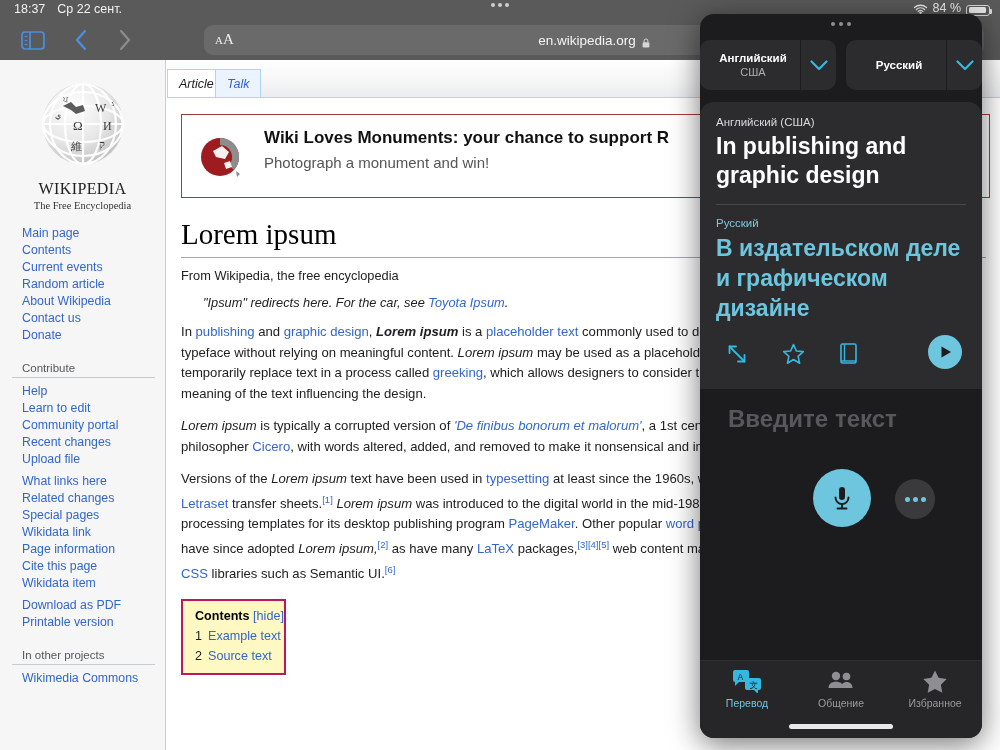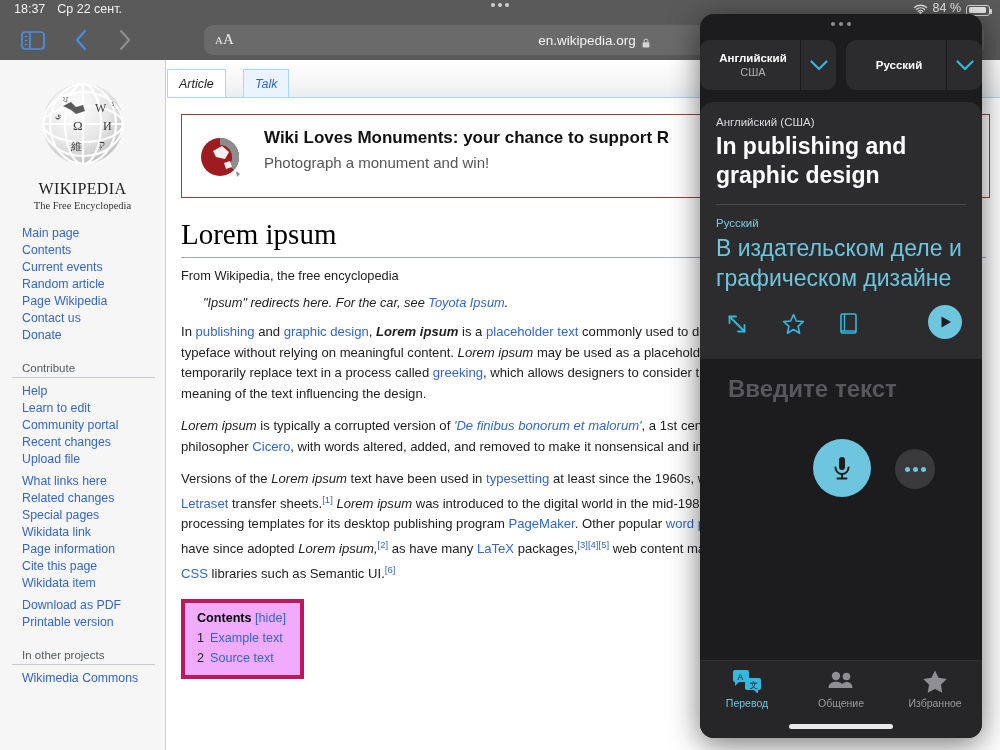--- a/index.html
+++ b/index.html
@@ -82,21 +82,21 @@
     position: relative; height: 38px;
     background: linear-gradient(to bottom, #ffffff 0%, #f6f6f6 60%, #eaecf0 100%);
     border-bottom: 1px solid #a7d7f9;
     font-style: italic;
   }
   .tab {
     position: absolute; bottom: 0; height: 28px; padding: 0 11px;
     font-size: 12.5px; line-height: 28px; cursor: pointer;
   }
   .tab.active { color: #222; background: #fff; border-left: 1px solid #a7d7f9; border-right: 1px solid #a7d7f9; border-top: 1px solid #a7d7f9; }
-  .tab.link { color: #3366cc; background: #eaf3ff; border: 1px solid #a7d7f9; border-bottom: none; margin-left: 28px; }
+  .tab.link { color: #3366cc; background: #eaf3ff; border: 1px solid #a7d7f9; border-bottom: none; }
   .tab-article { left: 0; }
   .tab-talk { left: 48px; }
   .tab-read { right: 128px; }
   .tab-edit { right: 62px; }
   .person-icon { position: absolute; right: 122px; top: 4px; width: 16px; height: 16px; }
 
   .banner {
     margin: 16px 10px 0 14px; border: 1px solid #a23c3c; background: #fff;
     padding: 12px 14px 14px 14px; display: flex; align-items: flex-start; gap: 14px; min-height: 84px;
   }
@@ -110,22 +110,22 @@
   }
   .from-line { font-size: 12.8px; color: #222; margin: 10px 14px 0 14px; }
   .redirect-note { font-size: 12.8px; color: #222; font-style: italic; margin: 12px 14px 0 36px; }
   .para { font-size: 13.1px; color: #202122; line-height: 20.5px; margin: 12px 14px 0 14px; text-align: left; }
   .para a, .ilink { color: #3366cc; text-decoration: none; cursor: pointer; }
   .para i { font-style: italic; }
   .para b { font-weight: bold; }
   sup { font-size: 9.5px; vertical-align: super; }
 
   .toc {
-    margin: 14px 14px 0 14px; display: inline-block; border: 4px solid #be185d;
-    background: #f0abfc; padding: 8px 14px 10px 12px; min-width: 100px;
+    margin: 14px 14px 0 14px; display: inline-block; border: 2px solid #be185d;
+    background: #fef9c3; padding: 8px 0 10px 12px; min-width: 100px;
   }
   .toc-head { font-size: 12.6px; font-weight: bold; color: #000; }
   .toc-head .hide { color: #3366cc; font-weight: normal; cursor: pointer; }
   .toc-item { font-size: 12.6px; color: #3366cc; margin-top: 6px; cursor: pointer; }
   .toc-item .num { color: #202122; margin-right: 6px; }
 
   
   .translate-panel {
     position: absolute; right: 18px; top: 14px; width: 282px; height: 724px;
     background: #1c1c1e; border-radius: 14px;
@@ -146,21 +146,21 @@
   .lang-chev { width: 36px; display: flex; align-items: center; justify-content: center; border-left: 1px solid #1c1c1e; }
 
   .translate-card {
     background: #2c2c2e; margin: 0 0 0 0; border-radius: 14px 14px 0 0;
     flex: 0 0 auto; padding: 14px 16px 10px;
   }
   .src-label { font-size: 11.5px; color: #d9d9de; }
   .src-text { font-size: 23px; font-weight: bold; color: #fff; line-height: 29px; margin-top: 4px; }
   .card-divider { height: 1px; background: #48484a; margin: 14px 0 12px; }
   .dst-label { font-size: 11.5px; color: #7ec8dd; }
-  .dst-text { font-size: 23px; font-weight: normal; color: #6ec5de; line-height: 30px; margin-top: 4px; }
+  .dst-text { font-size: 23px; font-weight: bold; color: #6ec5de; line-height: 30px; margin-top: 4px; }
   .icon-row { display: flex; align-items: center; gap: 30px; padding: 18px 6px 12px 8px; position: relative; }
   .icon-btn { width: 26px; height: 26px; cursor: pointer; display: flex; align-items: center; justify-content: center; }
   .play-btn {
     position: absolute; right: 4px; top: 12px; width: 34px; height: 34px; border-radius: 50%;
     background: #6ec5de; display: flex; align-items: center; justify-content: center; cursor: pointer;
   }
 
   .input-area { flex: 1 1 auto; position: relative; background: #1c1c1e; }
   .placeholder-text {
     position: absolute; left: 28px; top: 16px; font-size: 24px; font-weight: bold; color: #58585c;
@@ -289,21 +289,21 @@
         </svg>
         <div class="wm-title">WIKIPEDIA</div>
         <div class="wm-sub">The Free Encyclopedia</div>
       </div>
 
       <div class="nav-group">
         <a class="nav-link">Main page</a>
         <a class="nav-link">Contents</a>
         <a class="nav-link">Current events</a>
         <a class="nav-link">Random article</a>
-        <a class="nav-link">Page Wikipedia</a>
+        <a class="nav-link">About Wikipedia</a>
         <a class="nav-link">Contact us</a>
         <a class="nav-link">Donate</a>
 
         <div class="nav-head">Contribute</div>
         <div class="nav-list">
           <a class="nav-link">Help</a>
           <a class="nav-link">Learn to edit</a>
           <a class="nav-link">Community portal</a>
           <a class="nav-link">Recent changes</a>
           <a class="nav-link">Upload file</a>

